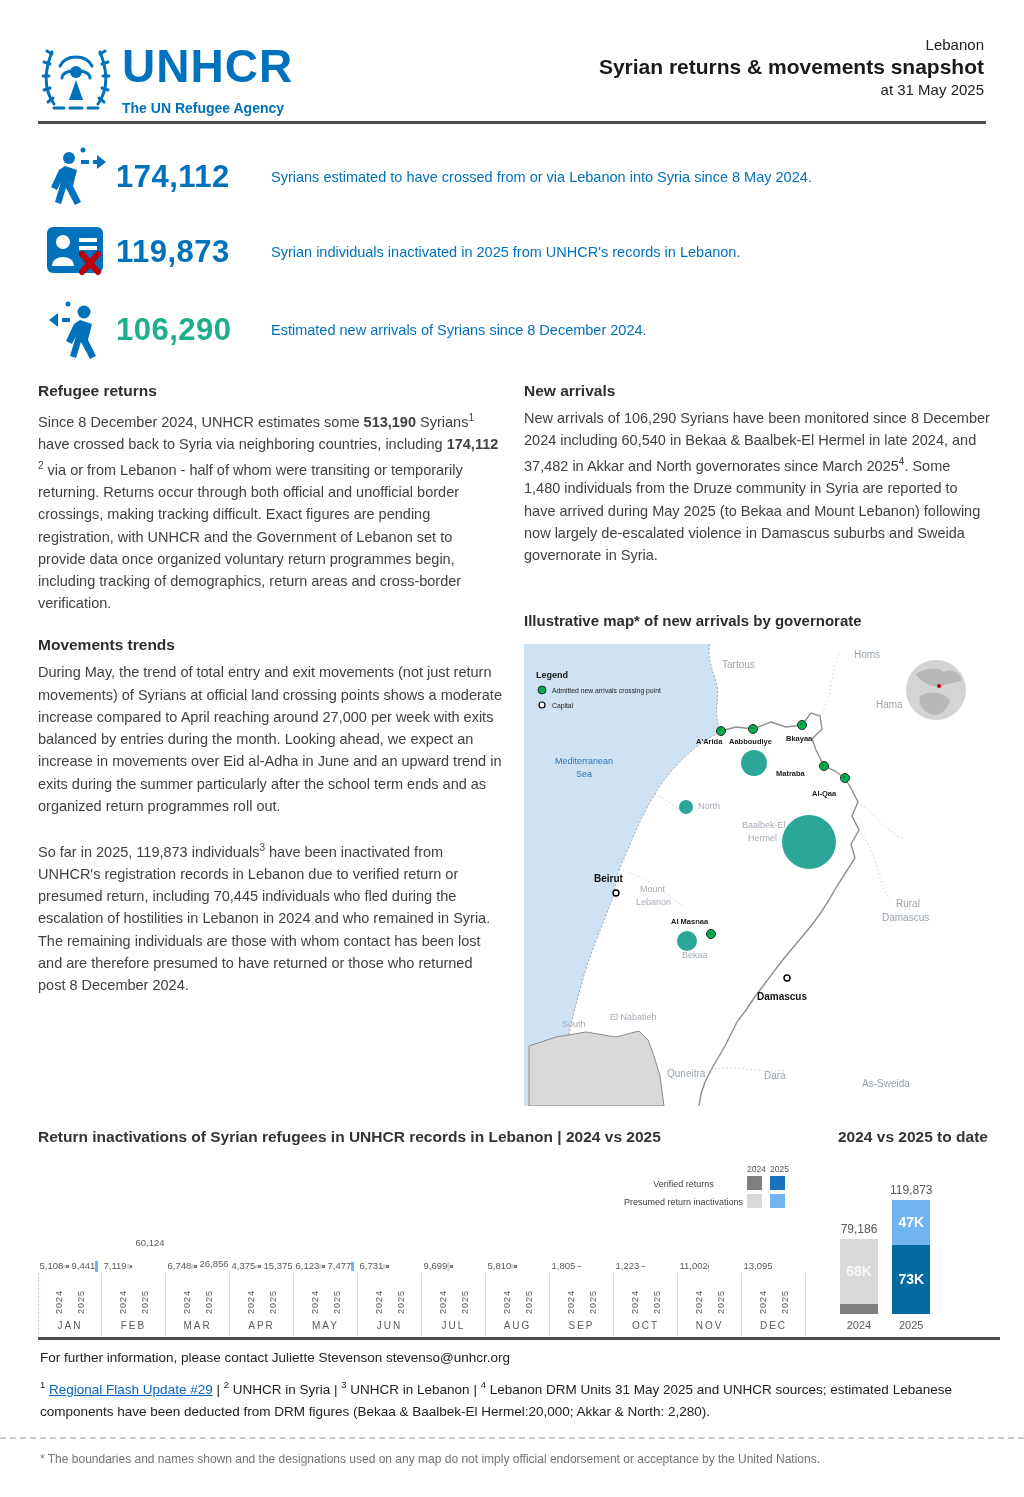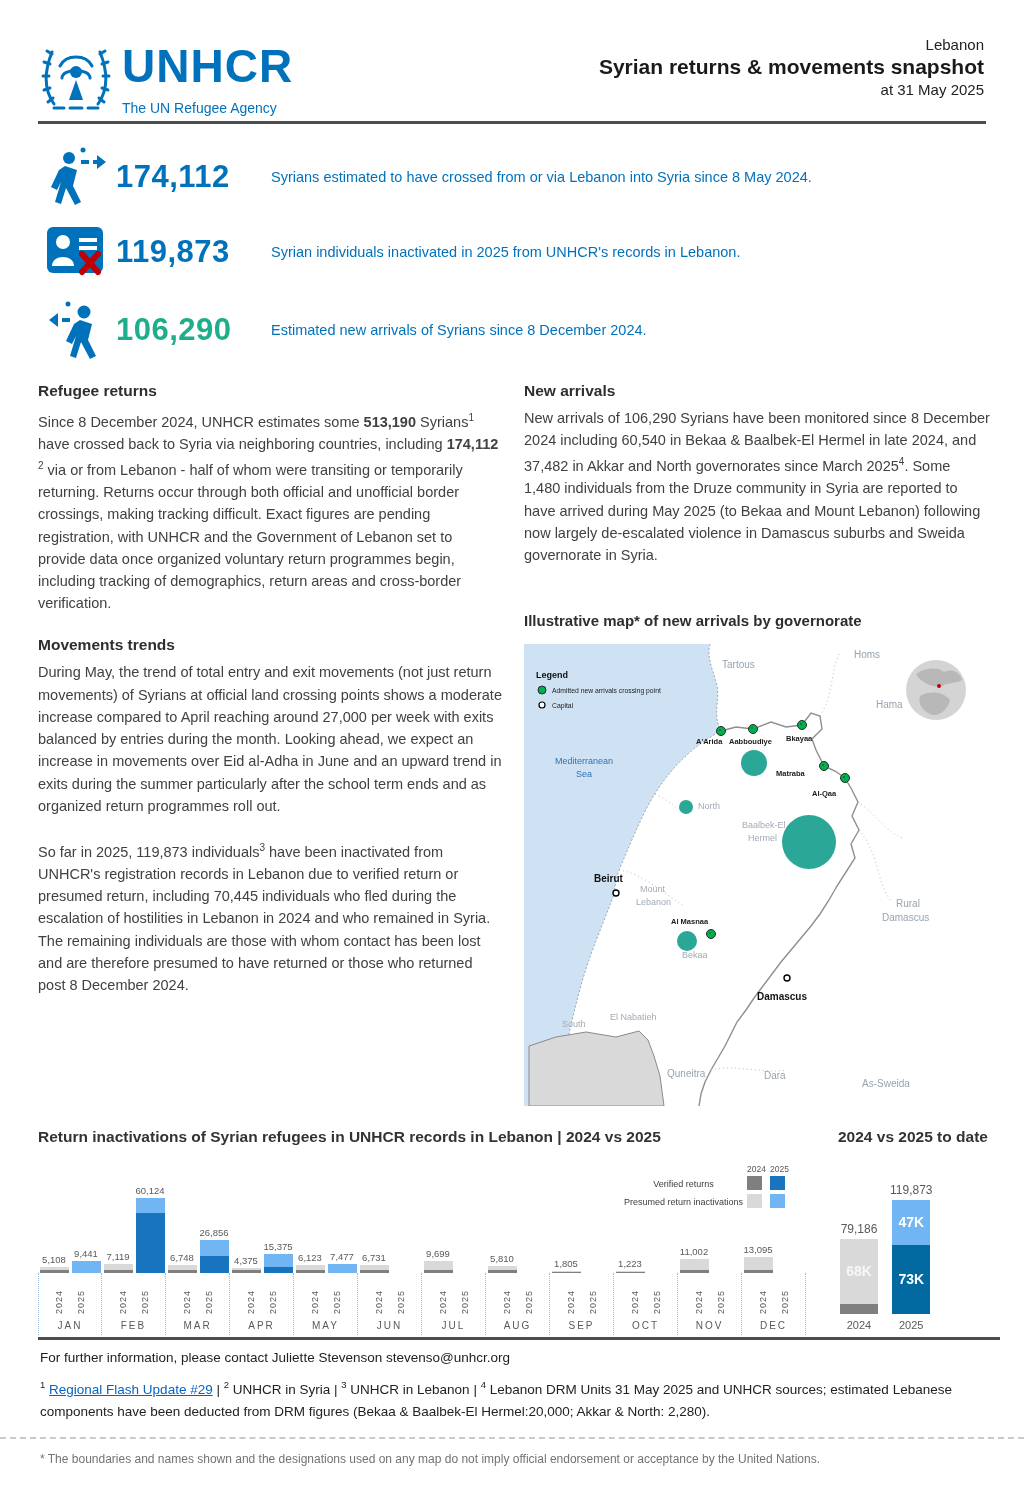--- a/index.html
+++ b/index.html
@@ -2,21 +2,21 @@
 <html><head>
 <meta charset="utf-8">
 <style>
   html,body{margin:0;padding:0}
   body{width:1024px;height:1497px;position:relative;background:#fff;
        font-family:"Liberation Sans",sans-serif;color:#3b3b3b;overflow:hidden}
   .abs{position:absolute}
   
   #logo-block{left:40px;top:38px;display:flex;align-items:center;gap:10px}
   #logo-name{font-size:46px;font-weight:bold;color:#0072BC;line-height:48px;letter-spacing:1px}
-  #logo-tag{font-size:14px;font-weight:normal;color:#0072BC;margin-top:10px}
+  #logo-tag{font-size:14px;font-weight:bold;color:#0072BC;margin-top:10px}
   #hdr-right{right:40px;top:36px;text-align:right}
   #hdr-loc{font-size:15px;color:#222}
   #hdr-title{font-size:21px;font-weight:bold;color:#1a1a1a;margin:2px 0}
   #hdr-date{font-size:15px;color:#222}
   #hdr-line{left:38px;top:121px;width:948px;height:3px;background:#4d4d4d}
   
   .stat{position:absolute;left:38px;display:flex;align-items:center}
   .stat .icon{width:78px;display:flex;justify-content:center}
   .stat .num{font-size:31px;font-weight:bold;width:155px;letter-spacing:.5px}
   .stat .desc{font-size:14.5px;color:#0072BC}
@@ -27,21 +27,21 @@
   .body-p{font-size:14.5px;line-height:22.2px;margin:0 0 20px;color:#414141}
   .body-p sup{font-size:10px}
   #map-title{left:524px;top:612px;font-size:15px;font-weight:bold;color:#2e2e2e}
   #map-wrap{left:524px;top:644px;width:466px;height:462px}
   
   #chart-title{left:38px;top:1128px;font-size:15.5px;font-weight:bold;color:#333}
   #chart-title-right{left:838px;top:1128px;font-size:15.5px;font-weight:bold;color:#333}
   #monthly-chart{left:38px;top:1178px;display:flex}
   .mgroup{width:64px;display:flex;flex-direction:column}
   .bars-row{height:95px;display:flex;align-items:flex-end;justify-content:center;gap:3px}
-  .slot{width:29px;display:flex;flex-direction:column;align-items:center;justify-content:flex-start}
+  .slot{width:29px;display:flex;flex-direction:row;align-items:center;justify-content:flex-start}
   .vlabel{font-size:9.5px;color:#595959;white-space:nowrap;margin-bottom:2px}
   .seg{width:29px}
   .axis-zone{border-right:1px dotted #9fb9d8;padding-top:5px}
   .mgroup:first-child .axis-zone{border-left:1px dotted #9fb9d8}
   .year-row{height:36px;display:flex;justify-content:center;gap:12px}
   .year-tick{font-size:9px;color:#595959;writing-mode:vertical-rl;transform:rotate(180deg);letter-spacing:1px}
   .month-lab{text-align:center;font-size:10px;color:#595959;letter-spacing:2px;padding:6px 0 4px}
   #chart-legend{left:622px;top:1163px;font-size:9px;color:#404040}
   #chart-legend table{border-collapse:collapse}
   #chart-legend td{padding:1px 2px;vertical-align:middle}

